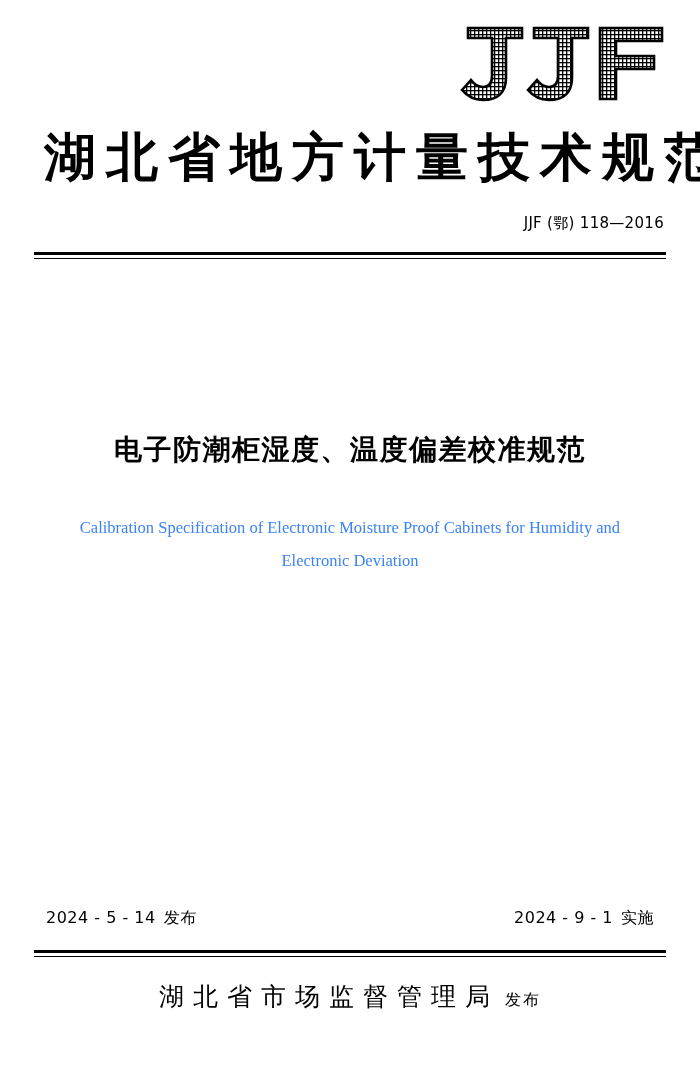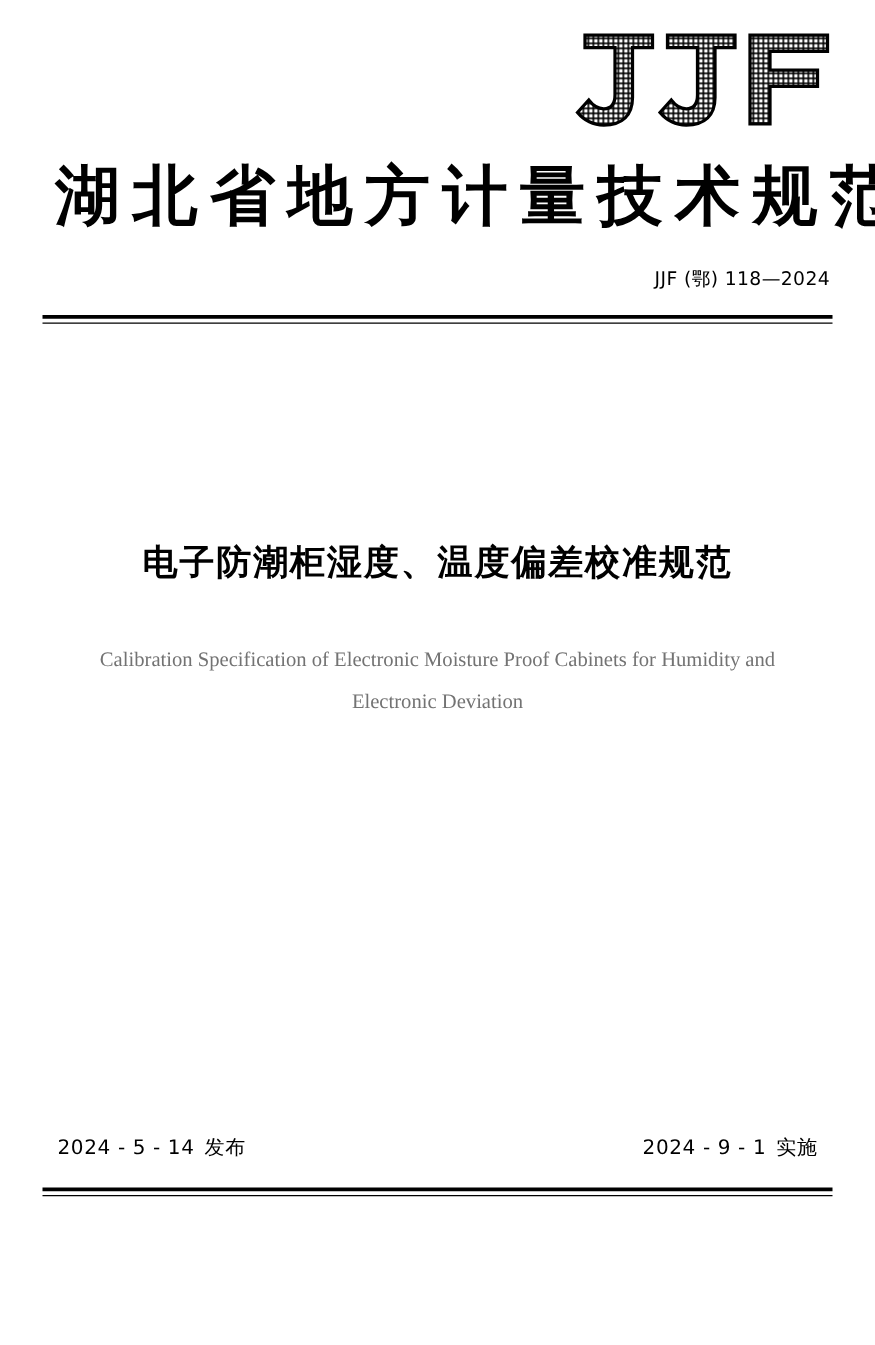--- a/index.html
+++ b/index.html
@@ -101,21 +101,21 @@
     font-weight: bold;
     font-size: 28px;
     letter-spacing: 1.5px;
     line-height: 1.4;
   }
   .doc-title-en {
     margin-top: 42px;
     font-family: "Liberation Serif", serif;
     font-size: 16.5px;
     line-height: 2.0;
-    color: #737373;
+    color: #3b82f6;
   }
   .doc-title-en .line2 {
     display: block;
   }
 
   
   .dates-row {
     position: absolute;
     top: 908px;
     left: 46px;
@@ -182,21 +182,21 @@
       <g>
         <path d="M142 6 L204 6 L204 19 L158 19 L158 34 L196 34 L196 47 L158 47 L158 77 L142 77 Z" fill="url(#hatch)" stroke="#000" stroke-width="2.6"></path>
       </g>
     </svg>
   </div>
 
   <div class="masthead">
     <div class="masthead-title">湖北省地方计量技术规范</div>
   </div>
 
-  <div class="std-number">JJF (鄂) 118—2024</div>
+  <div class="std-number">JJF (鄂) 118—2016</div>
 
   <div class="rule rule-top-thick"></div>
   <div class="rule rule-top-thin"></div>
 
   <div class="doc-title-block">
     <div class="doc-title-cn">电子防潮柜湿度、温度偏差校准规范</div>
     <div class="doc-title-en">
       <span>Calibration Specification of Electronic Moisture Proof Cabinets for Humidity and</span>
       <span class="line2">Electronic Deviation</span>
     </div>
@@ -207,14 +207,17 @@
 
   <div class="dates-row">
     <div class="date-item">
       <span>2024 - 5 - 14</span><span class="label">发布</span>
     </div>
     <div class="date-item">
       <span>2024 - 9 - 1</span><span class="label">实施</span>
     </div>
   </div>
 
+  <div class="issuer">
+    <span class="issuer-name">湖北省市场监督管理局</span><span class="issuer-verb">发布</span>
+  </div>
 
 </div>
 
 </body></html>

